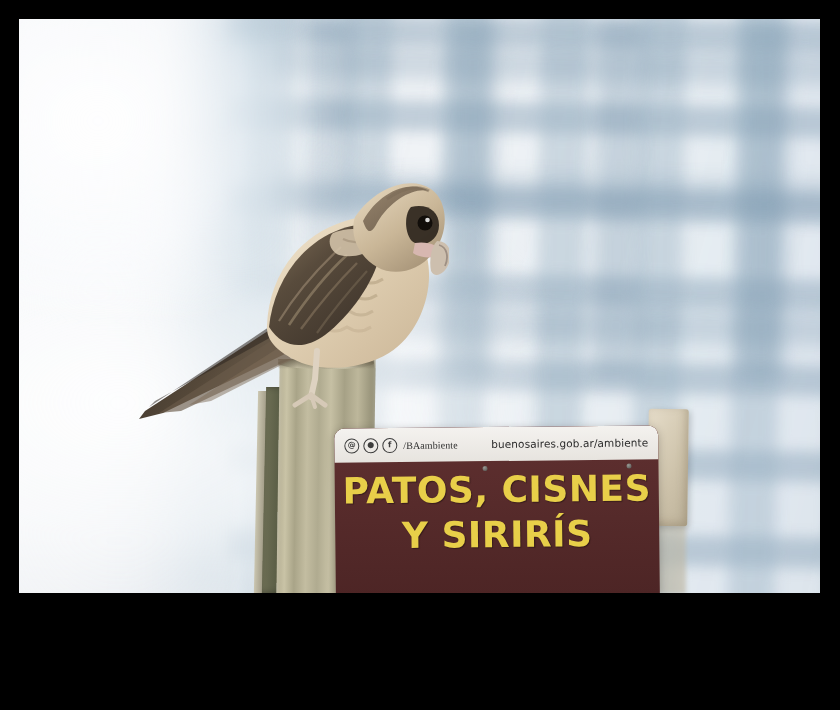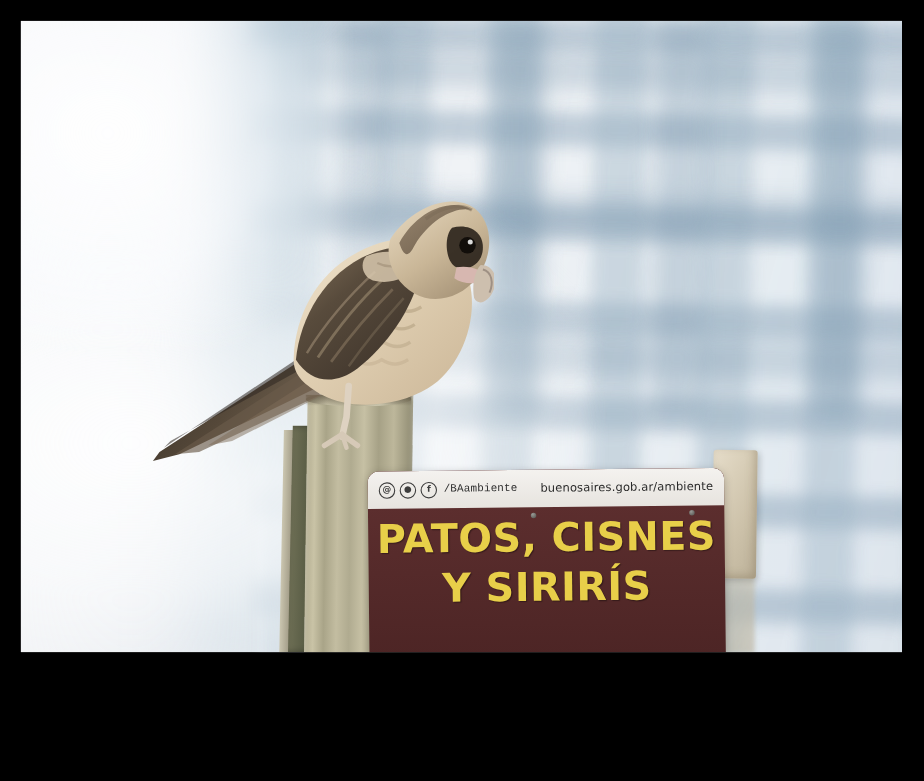--- a/index.html
+++ b/index.html
@@ -260,21 +260,21 @@
     display: inline-flex;
     align-items: center;
     justify-content: center;
     font-family: "DejaVu Sans", sans-serif;
     font-size: 8px;
     font-weight: bold;
     color: #3d3d3d;
     line-height: 1;
   }
   .soc-handle {
-    font-family: Liberation Mono, monospace;
+    font-family: Liberation Serif, serif;
     font-size: 10px;
     color: #2e2e2e;
     margin-left: 2px;
     letter-spacing: .1px;
   }
   .sign-url {
     font-family: "DejaVu Sans", sans-serif;
     font-size: 10.5px;
     color: #2b2b2b;
     letter-spacing: .1px;

